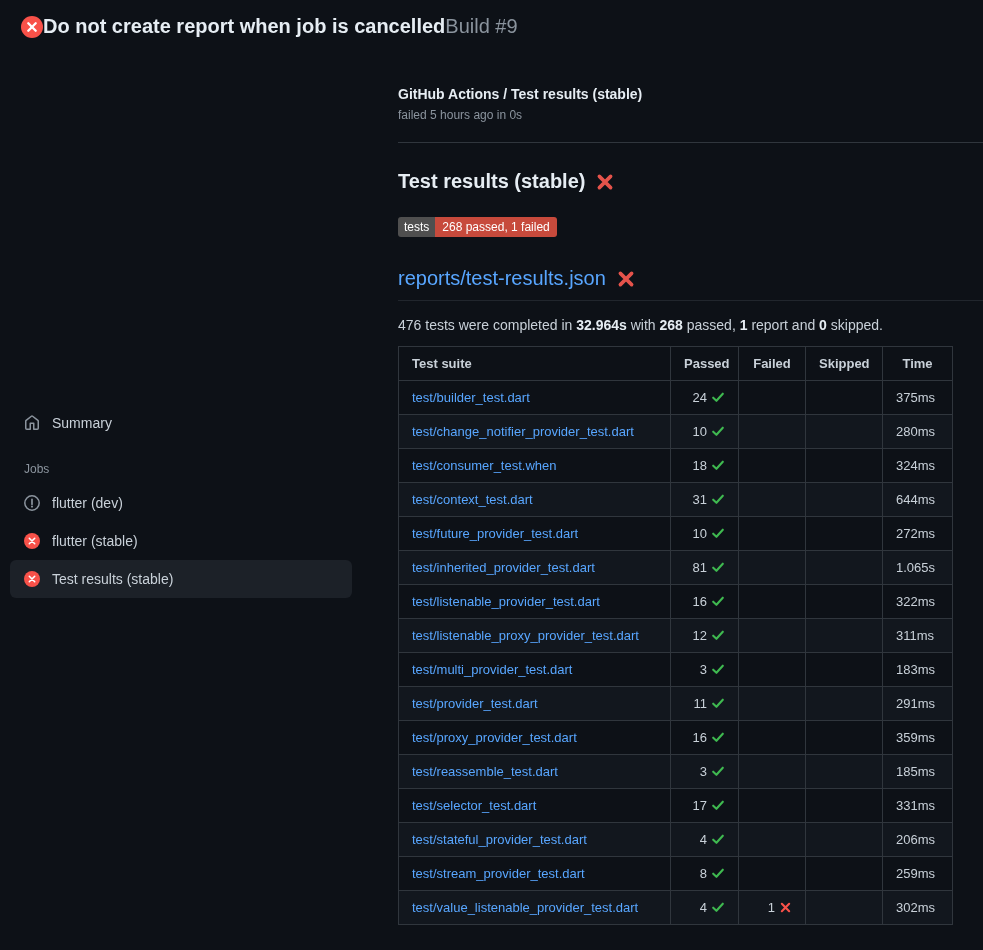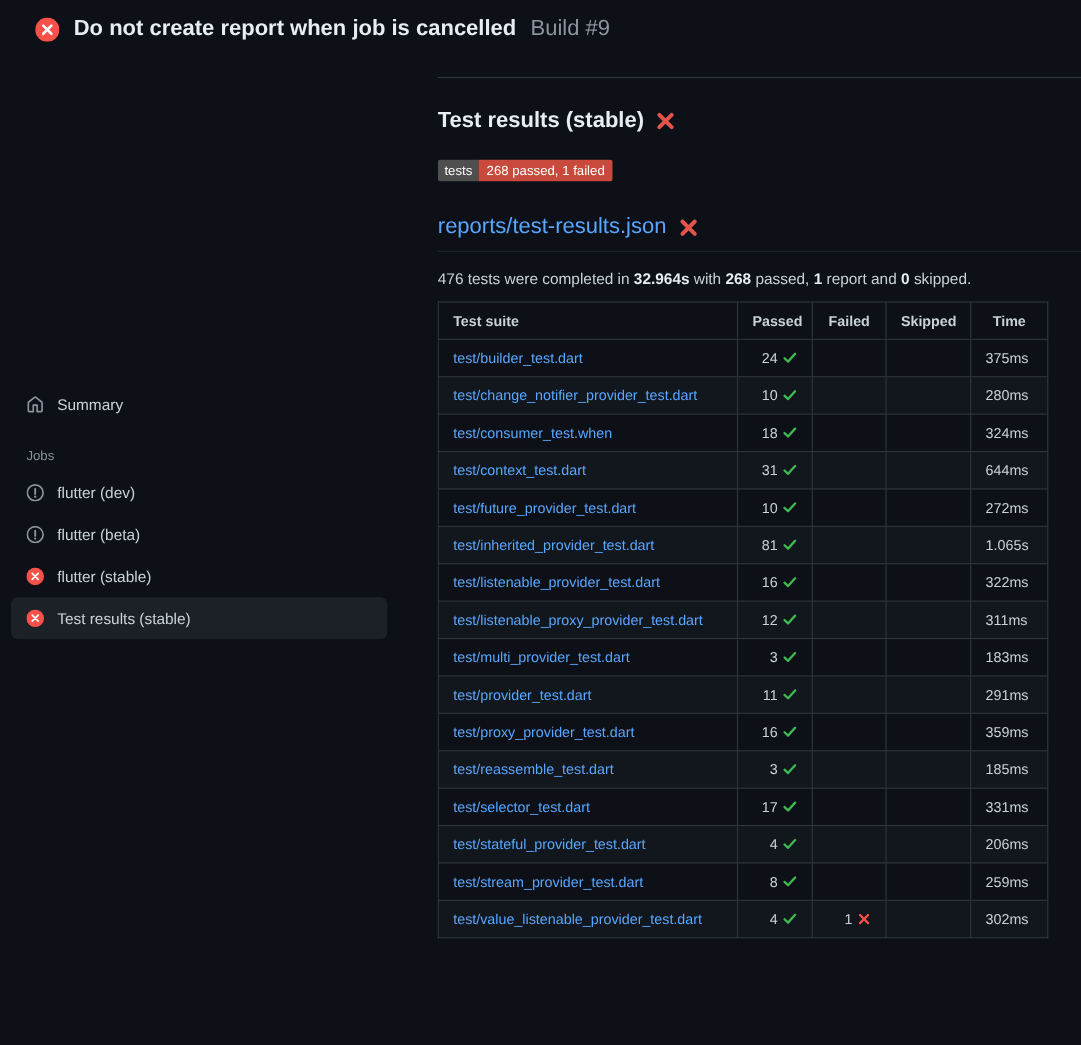--- a/index.html
+++ b/index.html
@@ -9,21 +9,21 @@
     --badge-label:#4f4f4f; --badge-value:#c74a3c;
   }
   *{margin:0;padding:0;box-sizing:border-box;}
   html,body{width:983px;height:950px;}
   body{
     background:var(--bg); color:var(--fg);
     font-family:"Liberation Sans","DejaVu Sans",sans-serif;
     font-size:14px; overflow:hidden;
   }
   
-  .app-header{display:flex;align-items:center;gap:13px;padding:15px 24px 12px 32px;}
+  .app-header{display:flex;align-items:center;padding:15px 24px 12px 21px;}
   .app-header .run-title{font-size:20px;font-weight:700;color:var(--bright);}
   .app-header .build-no{font-size:20px;font-weight:400;color:var(--muted);}
   
   .layout{display:flex;align-items:center;}
   .sidebar{width:352px;flex-shrink:0;padding:28px 0 0 10px;}
   .main{flex:1;min-width:0;padding-left:46px;}
   
   .sidebar-item{display:flex;align-items:center;gap:12px;padding:9px 14px;border-radius:6px;
     font-size:14px;color:var(--fg);cursor:pointer;}
   .sidebar-item .status-icon,.sidebar-item .nav-icon{display:inline-flex;width:16px;height:16px;flex-shrink:0;}
@@ -89,30 +89,20 @@
     <div id="jobs-list">
         <div class="sidebar-item job-item">
     <span class="status-icon">
             <svg viewBox="0 0 16 16" width="16" height="16">
               <circle cx="8" cy="8" r="7.2" fill="none" stroke="#8b949e" stroke-width="1.5"></circle>
               <path d="M8 4.4 8 9.2" stroke="#8b949e" stroke-width="1.7" stroke-linecap="round"></path>
               <circle cx="8" cy="11.6" r="1.05" fill="#8b949e"></circle>
             </svg>
           </span>
     <span class="item-label">flutter (dev)</span>
-  </div>
-        <div class="sidebar-item job-item">
-    <span class="status-icon">
-            <svg viewBox="0 0 16 16" width="16" height="16">
-              <circle cx="8" cy="8" r="7.2" fill="none" stroke="#8b949e" stroke-width="1.5"></circle>
-              <path d="M8 4.4 8 9.2" stroke="#8b949e" stroke-width="1.7" stroke-linecap="round"></path>
-              <circle cx="8" cy="11.6" r="1.05" fill="#8b949e"></circle>
-            </svg>
-          </span>
-    <span class="item-label">flutter (beta)</span>
   </div>
         <div class="sidebar-item job-item">
     <span class="status-icon">
             <svg viewBox="0 0 16 16" width="16" height="16">
               <circle cx="8" cy="8" r="8" fill="#f85149"></circle>
               <path d="M5.3 5.3 10.7 10.7 M10.7 5.3 5.3 10.7" stroke="#ffffff" stroke-width="1.6" stroke-linecap="round"></path>
             </svg>
           </span>
     <span class="item-label">flutter (stable)</span>
   </div>
@@ -122,20 +112,24 @@
               <circle cx="8" cy="8" r="8" fill="#f85149"></circle>
               <path d="M5.3 5.3 10.7 10.7 M10.7 5.3 5.3 10.7" stroke="#ffffff" stroke-width="1.6" stroke-linecap="round"></path>
             </svg>
           </span>
     <span class="item-label">Test results (stable)</span>
   </div>
       </div>
   </aside>
 
   <main class="main">
+    <div class="run-meta">
+      <div class="breadcrumb">GitHub Actions / Test results (stable)</div>
+      <div class="run-status">failed 5 hours ago in 0s</div>
+    </div>
     <div class="divider"></div>
 
     <h2 class="section-title">
       <span>Test results (stable)</span>
       <svg class="heading-x" viewBox="0 0 16 16" width="18" height="18">
         <path d="M3 3 13 13 M13 3 3 13" stroke="#e5534b" stroke-width="3.2" stroke-linecap="round"></path>
       </svg>
     </h2>
 
     <div class="badge">

